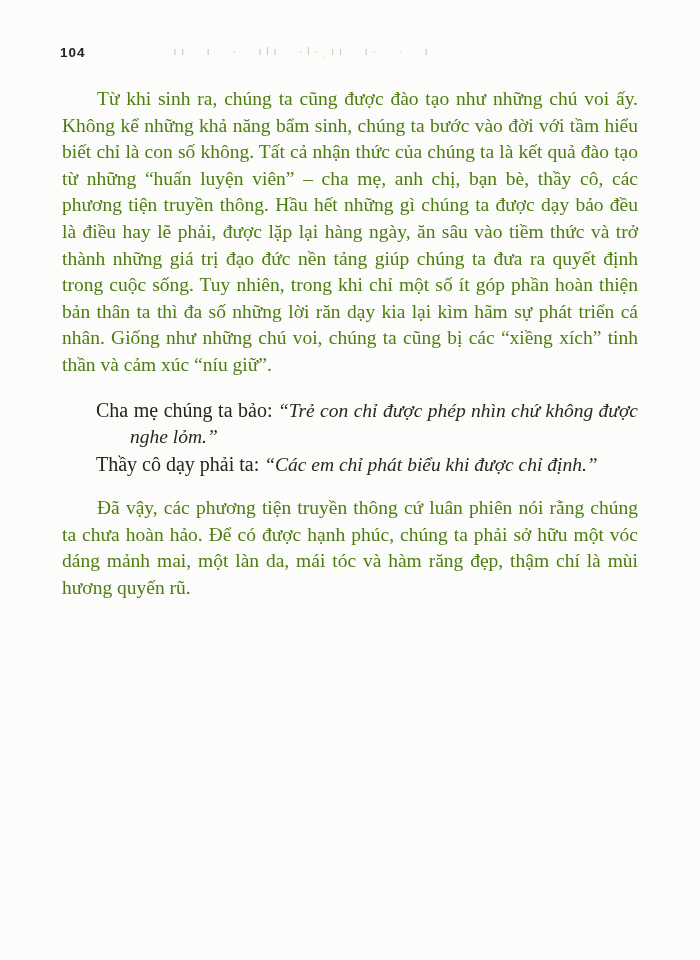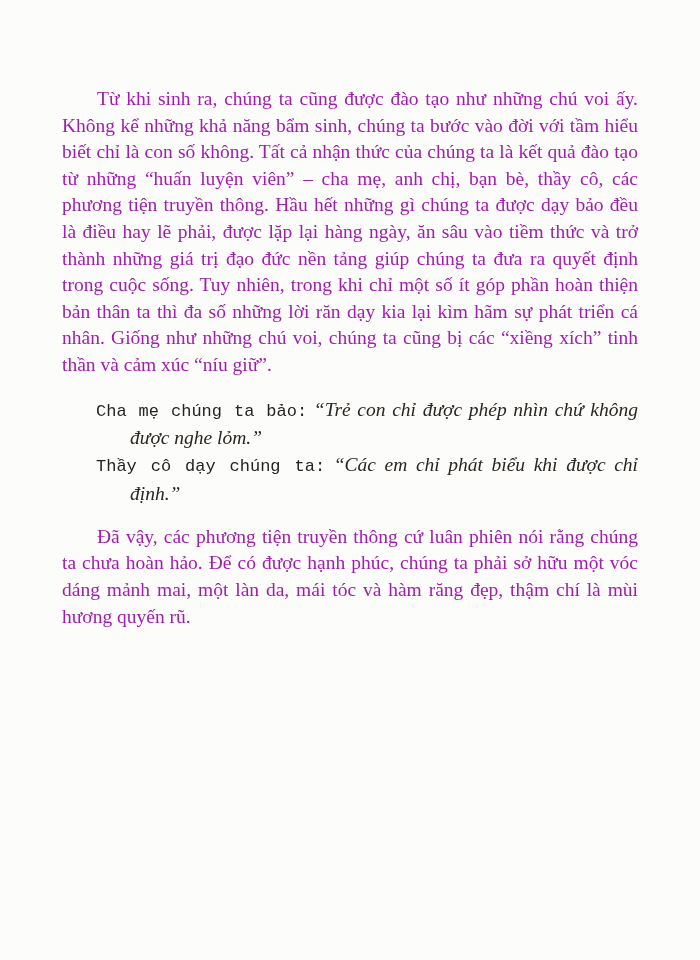--- a/index.html
+++ b/index.html
@@ -43,62 +43,65 @@
     position: absolute;
     top: 86px; left: 62px;
     width: 576px;
   }
   p.body {
     margin: 0 0 17px 0;
     font-size: 19.5px;
     line-height: 26.6px;
     text-align: justify;
     text-indent: 35px;
-    color: #a21caf;
+    color: #4d7c0f;
   }
   p.body.p1 { margin-bottom: 18px; }
   p.body.p2 { }
   .quotes { margin: 0 0 16px 0; }
   p.qitem {
     margin: 0;
     padding-left: 68px;
     text-indent: -34px;
     font-size: 19.5px;
     line-height: 26.8px;
     text-align: justify;
     color: #2a2521;
   }
   .speaker {
-    font-family: Liberation Mono, monospace;
-    font-size: 17px;
+    font-family: Liberation Serif, serif;
+    font-size: 20px;
     color: #262320;
   }
   .qtext {
     font-family: "Liberation Serif", "DejaVu Serif", serif;
     font-style: italic;
     color: #2b2622;
   }
 </style>
 </head>
 <body>
 
 <div class="sheet">
 
+  <div class="pagehead">
+    <span class="pagenum">104</span><span class="ghost">ıı ı · ılı ·l·ˌıı ı· · ı</span>
+  </div>
 
   <div class="column">
 
     <p class="body p1">Từ khi sinh ra, chúng ta cũng được đào tạo như những chú voi ấy. Không kể những khả năng bẩm sinh, chúng ta bước vào đời với tầm hiểu biết chỉ là con số không. Tất cả nhận thức của chúng ta là kết quả đào tạo từ những “huấn luyện viên” – cha mẹ, anh chị, bạn bè, thầy cô, các phương tiện truyền thông. Hầu hết những gì chúng ta được dạy bảo đều là điều hay lẽ phải, được lặp lại hàng ngày, ăn sâu vào tiềm thức và trở thành những giá trị đạo đức nền tảng giúp chúng ta đưa ra quyết định trong cuộc sống. Tuy nhiên, trong khi chỉ một số ít góp phần hoàn thiện bản thân ta thì đa số những lời răn dạy kia lại kìm hãm sự phát triển cá nhân. Giống như những chú voi, chúng ta cũng bị các “xiềng xích” tinh thần và cảm xúc “níu giữ”.</p>
 
     <div class="quotes">
       <p class="qitem">
         <span class="speaker">Cha mẹ chúng ta bảo:</span>
         <span class="qtext">“Trẻ con chỉ được phép nhìn chứ không được nghe lỏm.”</span>
       </p>
       <p class="qitem">
-        <span class="speaker">Thầy cô dạy chúng ta:</span>
+        <span class="speaker">Thầy cô dạy phải ta:</span>
         <span class="qtext">“Các em chỉ phát biểu khi được chỉ định.”</span>
       </p>
     </div>
 
     <p class="body p2">Đã vậy, các phương tiện truyền thông cứ luân phiên nói rằng chúng ta chưa hoàn hảo. Để có được hạnh phúc, chúng ta phải sở hữu một vóc dáng mảnh mai, một làn da, mái tóc và hàm răng đẹp, thậm chí là mùi hương quyến rũ.</p>
 
 
   </div>
 </div>
 

